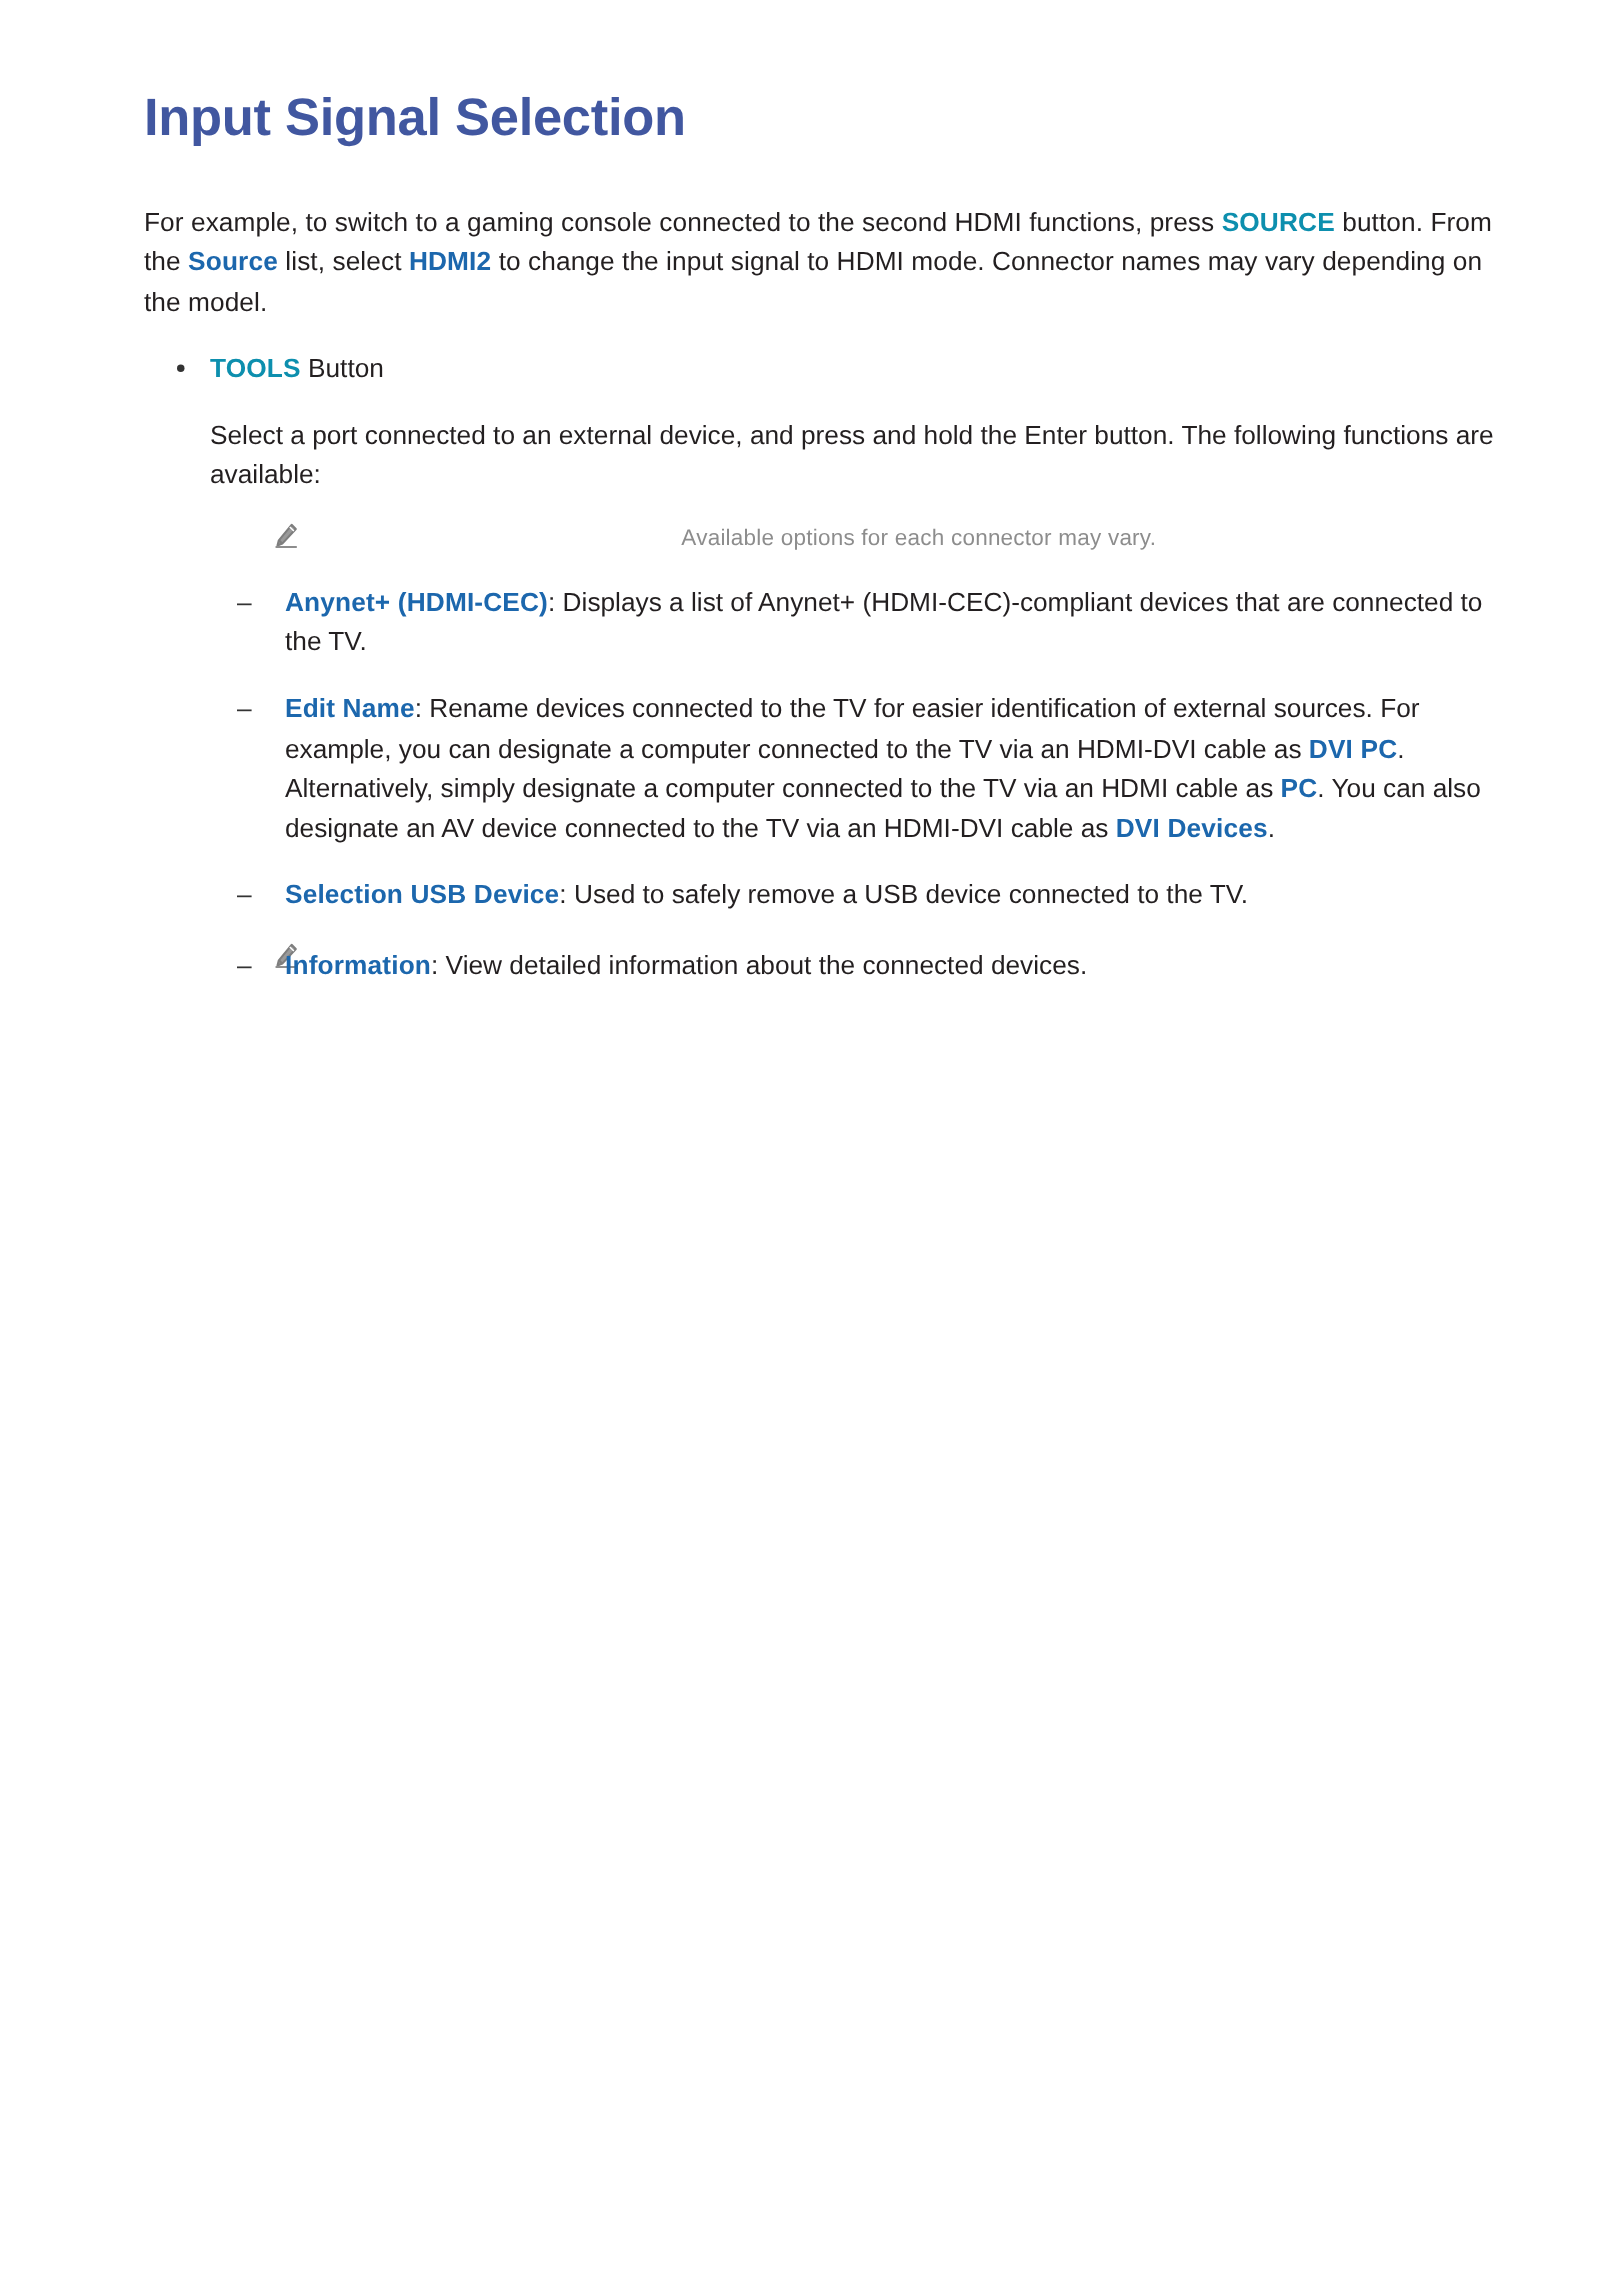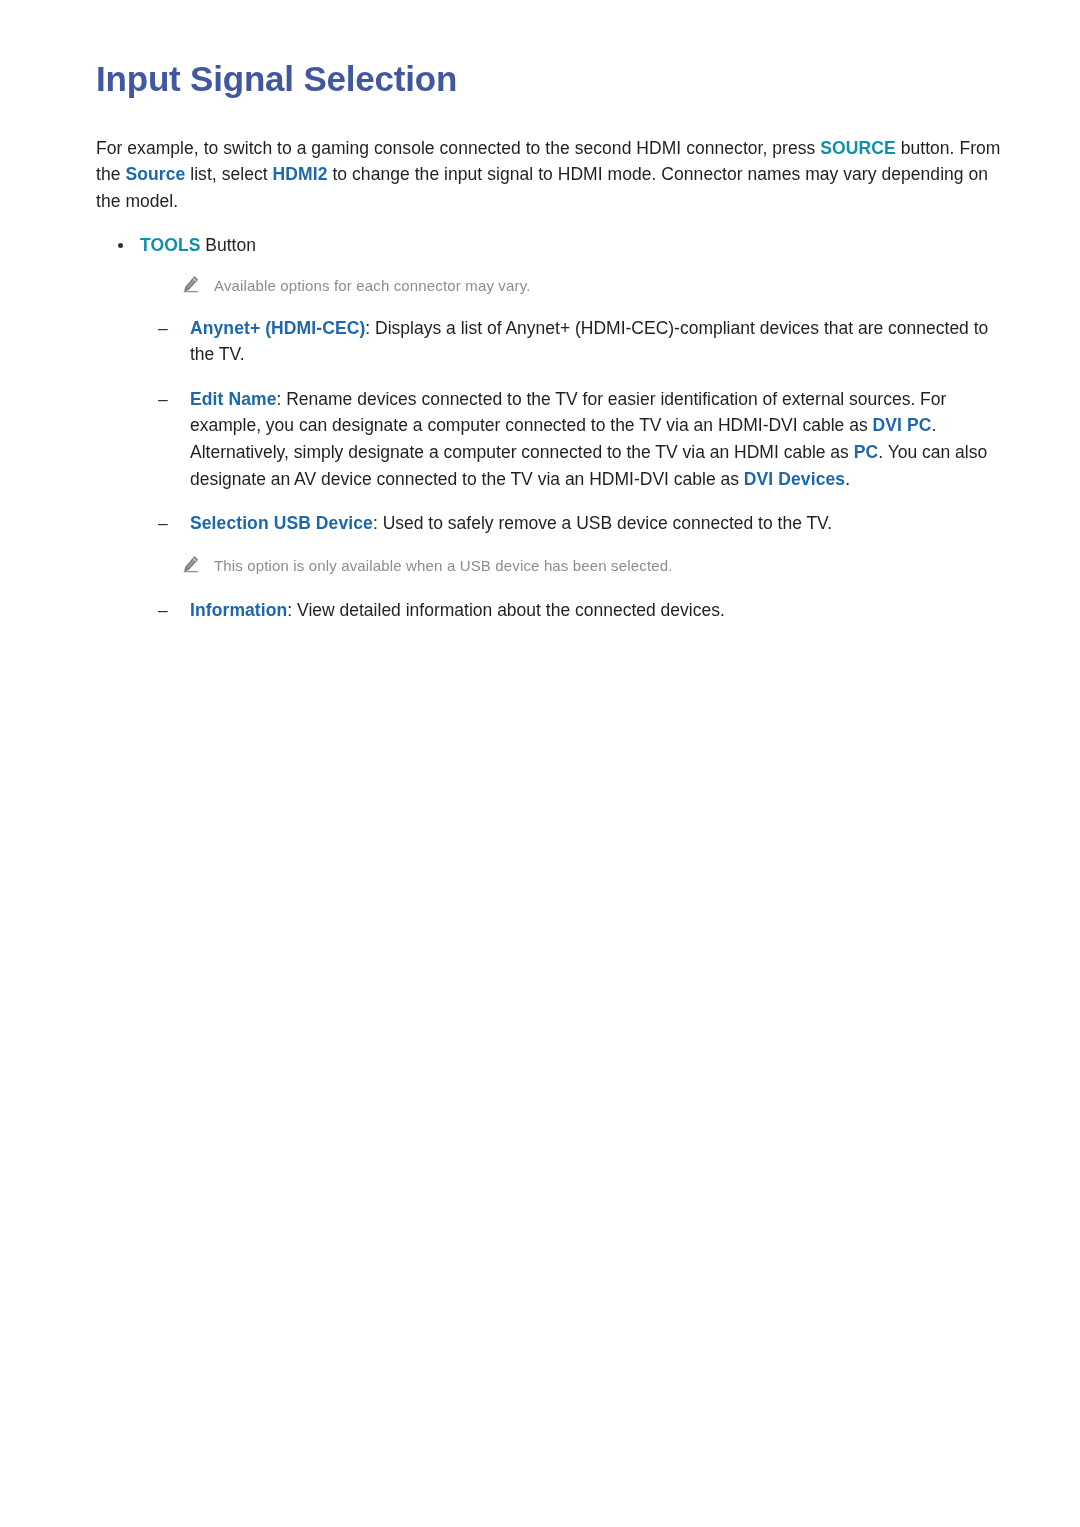--- a/index.html
+++ b/index.html
@@ -92,20 +92,21 @@
 
   
   .note {
     position: relative;
     padding-left: 118px;
     margin: 16px 0 18px 0;
     font-size: 15px;
     line-height: 1.45;
     color: #8d8d8d;
     letter-spacing: 0.15px;
+    text-align: center;
   }
   .note .pencil {
     position: absolute;
     left: 86px;
     top: 0px;
     width: 18px;
     height: 18px;
     display: inline-block;
   }
   .note .kw-blue {
@@ -142,28 +143,29 @@
 </head>
 <body>
 
 <div class="page">
   <div class="content">
 
     <h1 class="doc-title">Input Signal Selection</h1>
 
 
     <p class="para">
-      <span>For example, to switch to a gaming console connected to the second HDMI connector, press </span><span class="kw-teal">SOURCE</span><span> button. From the </span><span class="kw-blue">Source</span><span> list, select </span><span class="kw-blue">HDMI2</span><span> to change the input signal to HDMI mode. Connector names may vary depending on the model.</span>
+      <span>For example, to switch to a gaming console connected to the second HDMI functions, press </span><span class="kw-teal">SOURCE</span><span> button. From the </span><span class="kw-blue">Source</span><span> list, select </span><span class="kw-blue">HDMI2</span><span> to change the input signal to HDMI mode. Connector names may vary depending on the model.</span>
     </p>
 
 
     <div class="bullet-row">
       <span class="bullet-dot"></span><span class="kw-teal">TOOLS</span><span> Button</span>
     </div>
 
+    <p class="sub-para">Select a port connected to an external device, and press and hold the Enter button. The following functions are available:</p>
 
     <div class="note">
       <span class="pencil">
         <svg width="18" height="18" viewBox="0 0 18 18" xmlns="http://www.w3.org/2000/svg">
           <g fill="none" stroke="#8d8d8d" stroke-width="1.4" stroke-linejoin="round">
             <path d="M12.4 1.9 L15.2 4.7 L6.2 14.4 L3.0 15.6 L3.9 12.2 Z" fill="#9a9a9a" stroke="#7e7e7e"></path>
             <path d="M11.2 3.3 L13.9 6.0" stroke="#ffffff" stroke-width="1"></path>
             <path d="M3.9 12.2 L6.2 14.4" stroke="#7e7e7e"></path>
           </g>
           <path d="M2.2 16.6 L15.4 16.6" stroke="#8d8d8d" stroke-width="1.3" stroke-linecap="round"></path>
@@ -189,21 +191,20 @@
       <span class="pencil">
         <svg width="18" height="18" viewBox="0 0 18 18" xmlns="http://www.w3.org/2000/svg">
           <g fill="none" stroke="#8d8d8d" stroke-width="1.4" stroke-linejoin="round">
             <path d="M12.4 1.9 L15.2 4.7 L6.2 14.4 L3.0 15.6 L3.9 12.2 Z" fill="#9a9a9a" stroke="#7e7e7e"></path>
             <path d="M11.2 3.3 L13.9 6.0" stroke="#ffffff" stroke-width="1"></path>
             <path d="M3.9 12.2 L6.2 14.4" stroke="#7e7e7e"></path>
           </g>
           <path d="M2.2 16.6 L15.4 16.6" stroke="#8d8d8d" stroke-width="1.3" stroke-linecap="round"></path>
         </svg>
       </span>
-      <span>This option is only available when a USB device has been selected.</span>
     </div>
 
     <div class="dash-row">
       <span class="dash-mark">–</span><span class="kw-blue">Information</span><span>: View detailed information about the connected devices.</span>
     </div>
 
   </div>
 </div>
 
 </body></html>

